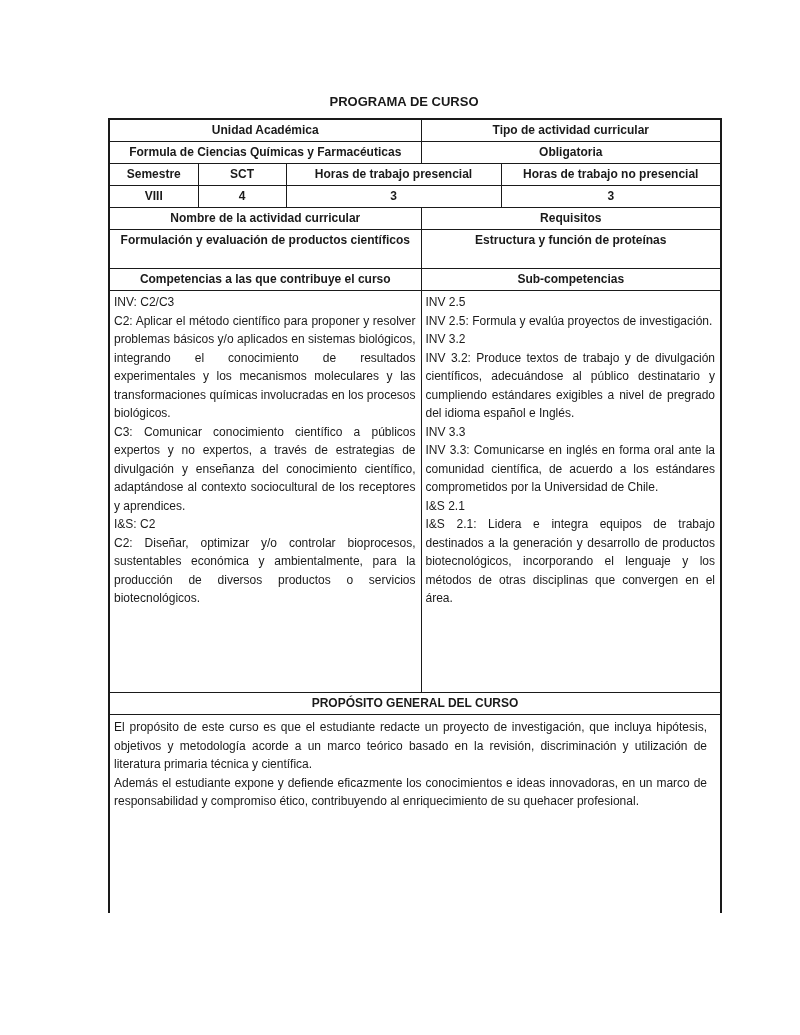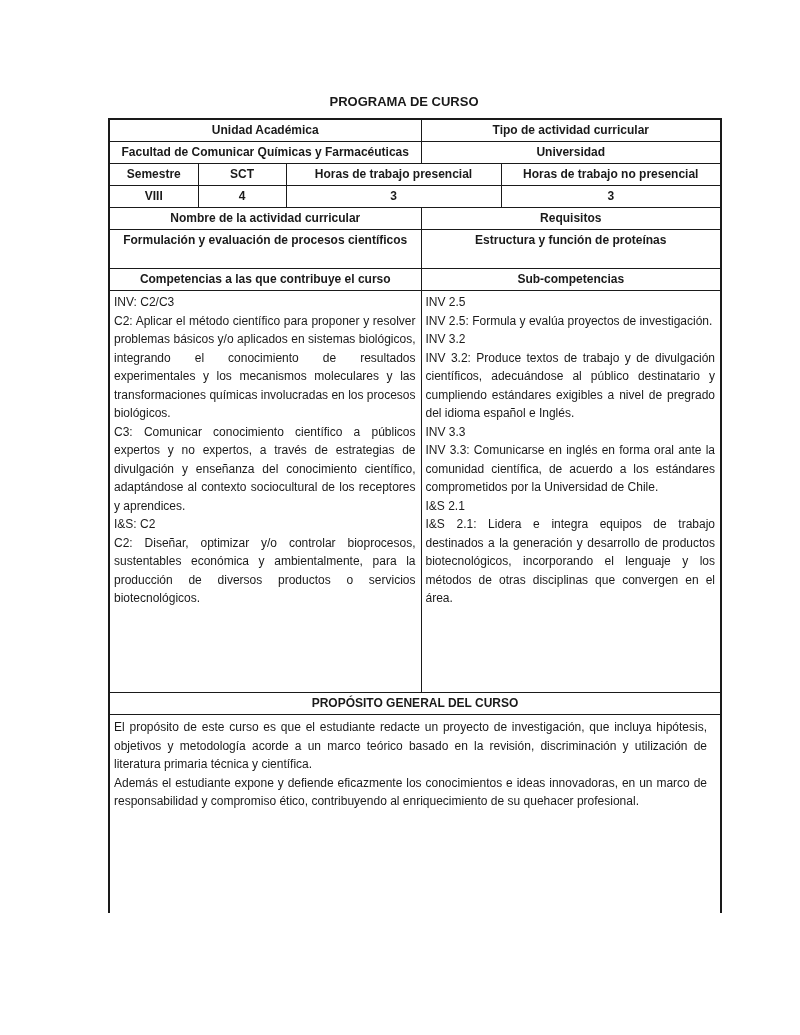--- a/index.html
+++ b/index.html
@@ -77,22 +77,22 @@
       <col style="width:220px">
     </colgroup>
 
     <tbody>
         <tr>
       <th colspan="3">Unidad Académica</th>
       <th colspan="2">Tipo de actividad curricular</th>
     </tr>
 
     <tr>
-      <th colspan="3">Facultad de Comunicar Químicas y Farmacéuticas</th>
-      <th colspan="2">Universidad</th>
+      <th colspan="3">Formula de Ciencias Químicas y Farmacéuticas</th>
+      <th colspan="2">Obligatoria</th>
     </tr>
 
     <tr>
       <th>Semestre</th>
       <th>SCT</th>
       <th colspan="2">Horas de trabajo presencial</th>
       <th>Horas de trabajo no presencial</th>
     </tr>
 
     <tr>
@@ -101,21 +101,21 @@
       <th colspan="2">3</th>
       <th>3</th>
     </tr>
 
     <tr>
       <th colspan="3">Nombre de la actividad curricular</th>
       <th colspan="2">Requisitos</th>
     </tr>
 
     <tr>
-      <th colspan="3" class="two-line">Formulación y evaluación de procesos científicos</th>
+      <th colspan="3" class="two-line">Formulación y evaluación de productos científicos</th>
       <th colspan="2" class="two-line">Estructura y función de proteínas</th>
     </tr>
 
     <tr>
       <th colspan="3">Competencias a las que contribuye el curso</th>
       <th colspan="2">Sub-competencias</th>
     </tr>
 
     <tr>
       <td colspan="3" class="body-cell">INV: C2/C3

